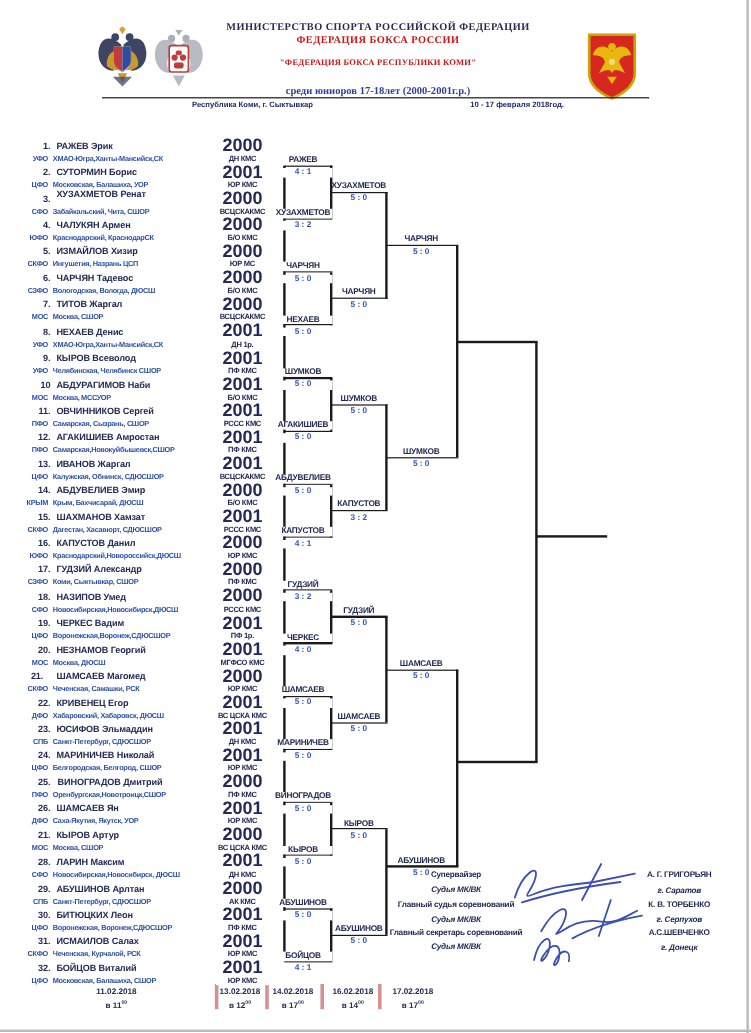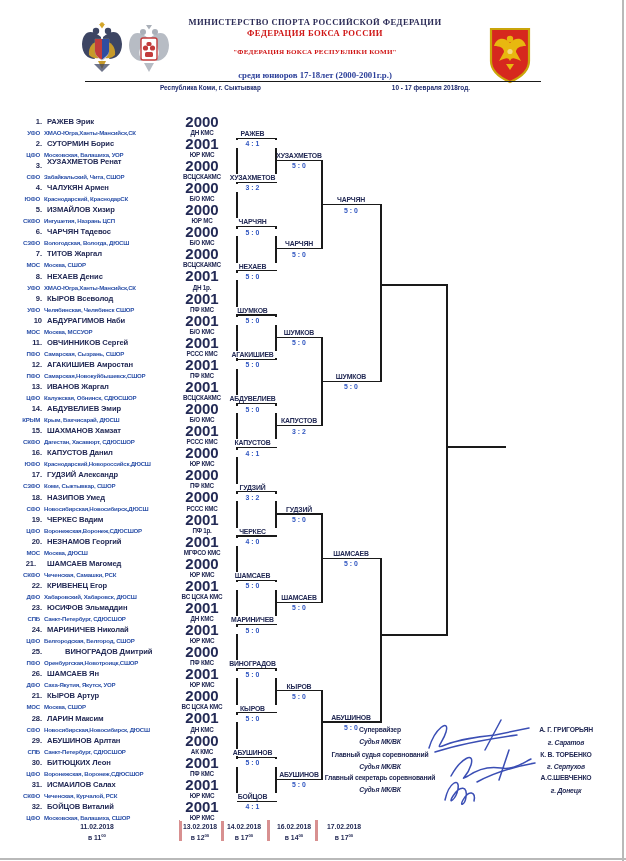--- a/index.html
+++ b/index.html
@@ -226,21 +226,21 @@
       <div class="f-club rgt" style="position: absolute; white-space: nowrap; left: 2px; top: 615px; width: 38px;">СПБ</div>
       <div class="f-club" style="position: absolute; white-space: nowrap; left: 44px; top: 615px;">Санкт-Петербург, СДЮСШОР</div>
       <div class="f-rank ctr" style="position: absolute; white-space: nowrap; left: 180px; top: 615px; width: 44px; z-index: 2;">ДН КМС</div>
       <div class="f-name rgt" style="position: absolute; white-space: nowrap; left: 8px; top: 626.1px; width: 34px;">24.</div>
       <div class="f-name" style="position: absolute; white-space: nowrap; left: 47px; top: 626.1px;">МАРИНИЧЕВ Николай</div>
       <div class="f-year ctr" style="position: absolute; white-space: nowrap; left: 181px; top: 625px; width: 42px;">2001</div>
       <div class="f-club rgt" style="position: absolute; white-space: nowrap; left: 2px; top: 637px; width: 38px;">ЦФО</div>
       <div class="f-club" style="position: absolute; white-space: nowrap; left: 44px; top: 637px;">Белгородская, Белгород, СШОР</div>
       <div class="f-rank ctr" style="position: absolute; white-space: nowrap; left: 180px; top: 637px; width: 44px; z-index: 2;">ЮР КМС</div>
       <div class="f-name rgt" style="position: absolute; white-space: nowrap; left: 8px; top: 648.2px; width: 34px;">25.</div>
-      <div class="f-name" style="position: absolute; white-space: nowrap; left: 65px; top: 648.2px;">ВИНОГРАДОВ Дмитрий</div>
+      <div class="f-name" style="position: absolute; white-space: nowrap; left: 48px; top: 648.2px;">ВИНОГРАДОВ Дмитрий</div>
       <div class="f-year ctr" style="position: absolute; white-space: nowrap; left: 181px; top: 647.1px; width: 42px;">2000</div>
       <div class="f-club rgt" style="position: absolute; white-space: nowrap; left: 2px; top: 659.2px; width: 38px;">ПФО</div>
       <div class="f-club" style="position: absolute; white-space: nowrap; left: 44px; top: 659.2px;">Оренбургская,Новотроицк,СШОР</div>
       <div class="f-rank ctr" style="position: absolute; white-space: nowrap; left: 180px; top: 659.2px; width: 44px; z-index: 2;">ПФ КМС</div>
       <div class="f-name rgt" style="position: absolute; white-space: nowrap; left: 8px; top: 670.3px; width: 34px;">26.</div>
       <div class="f-name" style="position: absolute; white-space: nowrap; left: 47px; top: 670.3px;">ШАМСАЕВ Ян</div>
       <div class="f-year ctr" style="position: absolute; white-space: nowrap; left: 181px; top: 669.2px; width: 42px;">2001</div>
       <div class="f-club rgt" style="position: absolute; white-space: nowrap; left: 2px; top: 681.3px; width: 38px;">ДФО</div>
       <div class="f-club" style="position: absolute; white-space: nowrap; left: 44px; top: 681.3px;">Саха-Якутия, Якутск,  УОР</div>
       <div class="f-rank ctr" style="position: absolute; white-space: nowrap; left: 180px; top: 681.3px; width: 44px; z-index: 2;">ЮР  КМС</div>

